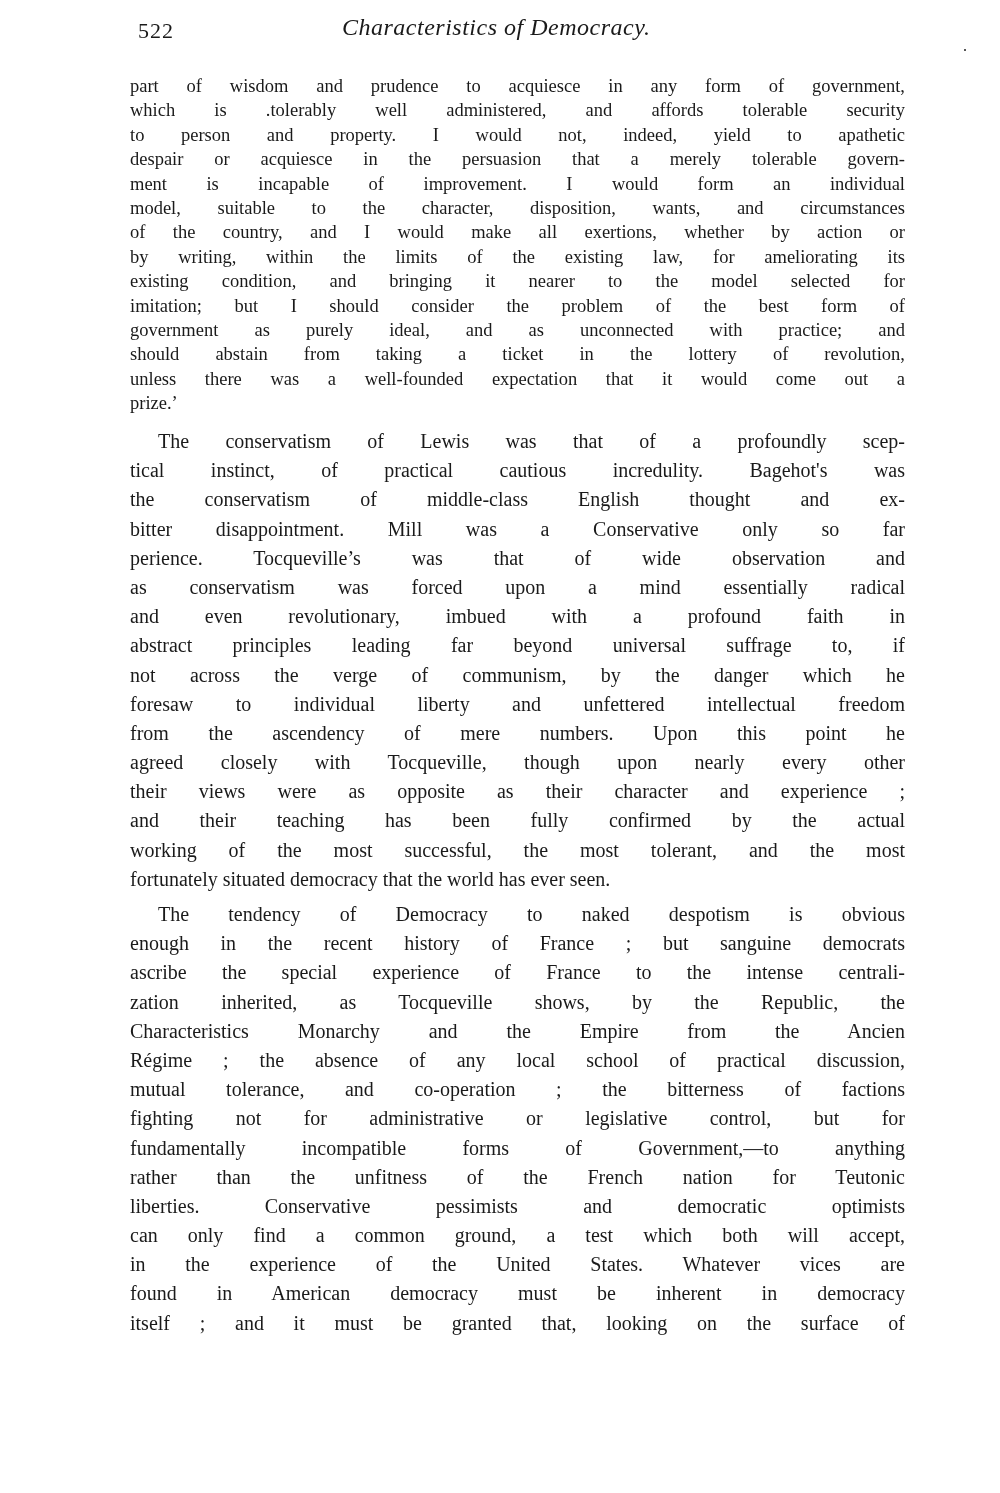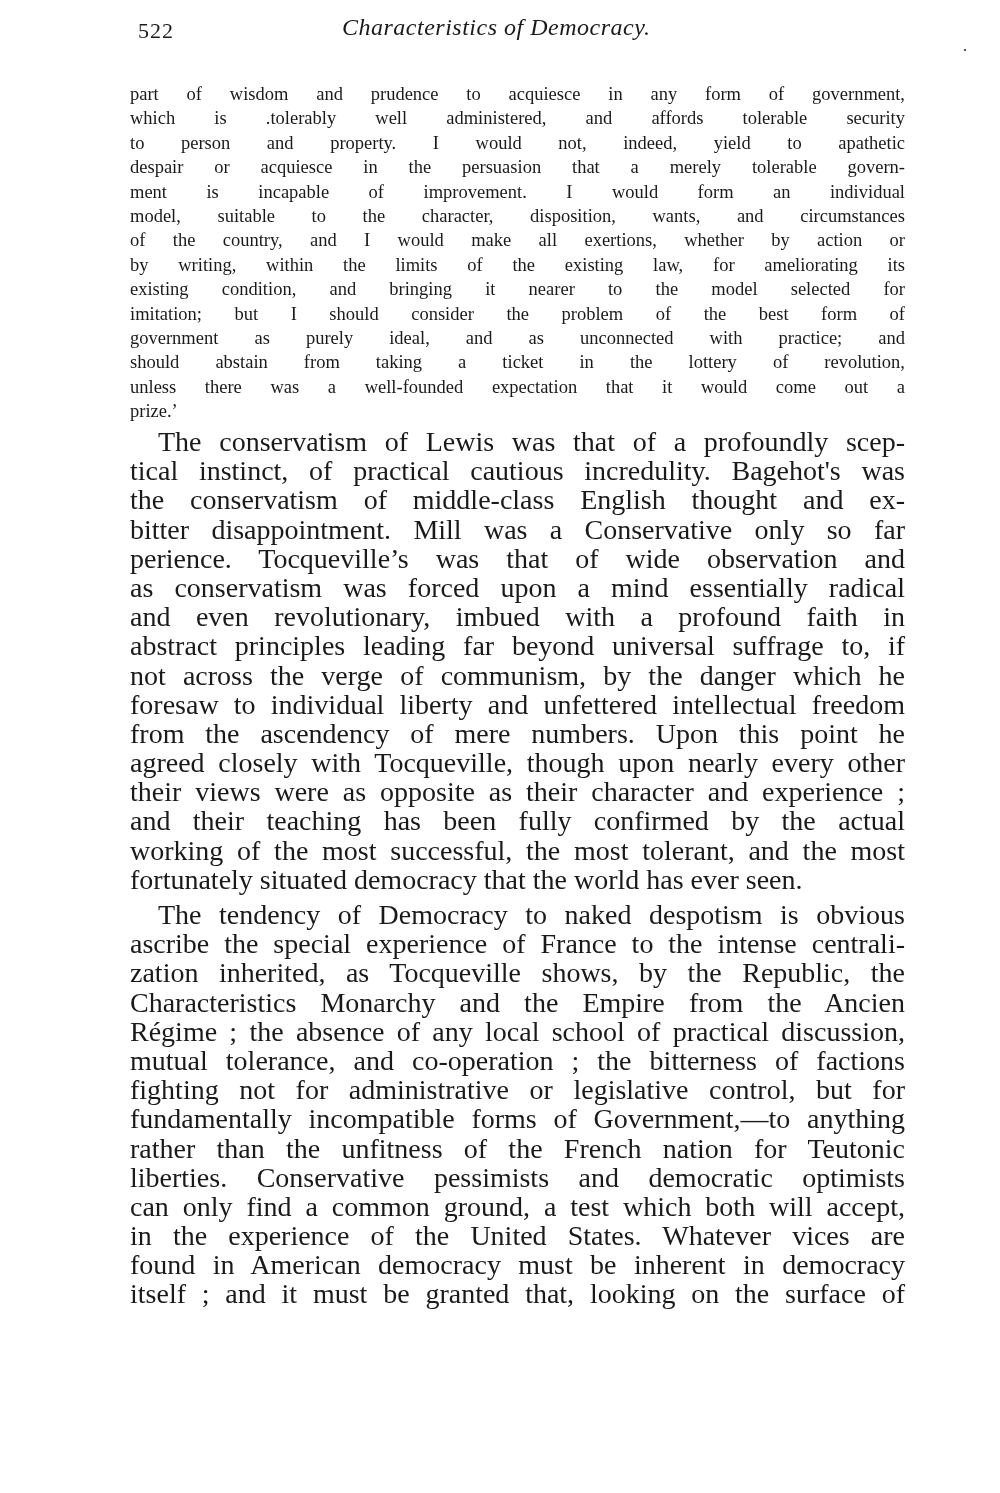--- a/index.html
+++ b/index.html
@@ -63,32 +63,31 @@
       white-space: nowrap;
       text-align: justify;
       text-align-last: justify;
       overflow: visible;
     }
     .line.last {
       text-align-last: left;
     }
     .quote {
       top: 74px;
-      margin-top: 8px;
     }
     .quote .line {
       font-size: 18.5px;
       height: 24.4px;
       line-height: 24.4px;
     }
     .body-text {
       top: 427px;
     }
     .body-text .line {
-      font-size: 28px;
+      font-size: 20px;
       height: 29.2px;
       line-height: 29.2px;
     }
     .para-gap {
       height: 6px;
     }
     .indent {
       padding-left: 28px;
     }
     .it {
@@ -140,20 +139,21 @@
       <span class="line">their views were as opposite as their character and experience ;</span>
       <span class="line">and their teaching has been fully confirmed by the actual</span>
       <span class="line">working of the most successful, the most tolerant, and the most</span>
       <span class="line last">fortunately situated democracy that the world has ever seen.</span>
     </div>
 
     <div class="para-gap"></div>
 
     <div>
       <span class="line indent">The tendency of Democracy to naked despotism is obvious</span>
+      <span class="line">enough in the recent history of France ; but sanguine democrats</span>
       <span class="line">ascribe the special experience of France to the intense centrali-</span>
       <span class="line">zation inherited, as Tocqueville shows, by the Republic, the</span>
       <span class="line"><span>Characteristics Monarchy and the Empire from the</span> <span class="it">Ancien</span></span>
       <span class="line"><span class="it">Régime ;</span> <span>the absence of any local school of practical discussion,</span></span>
       <span class="line">mutual tolerance, and co-operation ; the bitterness of factions</span>
       <span class="line">fighting not for administrative or legislative control, but for</span>
       <span class="line">fundamentally incompatible forms of Government,—to anything</span>
       <span class="line">rather than the unfitness of the French nation for Teutonic</span>
       <span class="line">liberties. Conservative pessimists and democratic optimists</span>
       <span class="line">can only find a common ground, a test which both will accept,</span>

